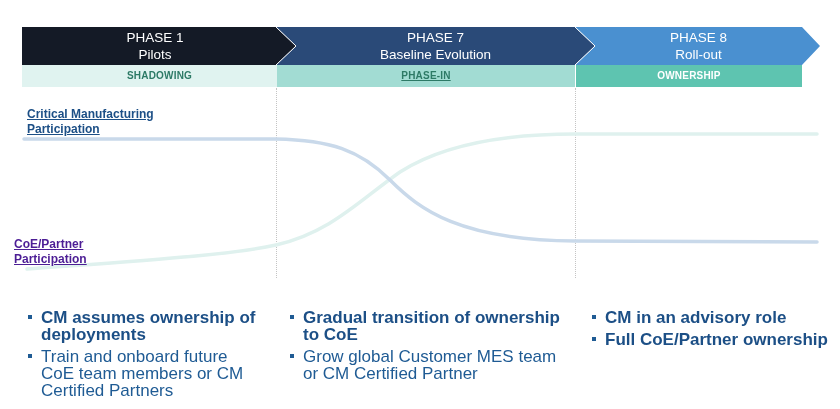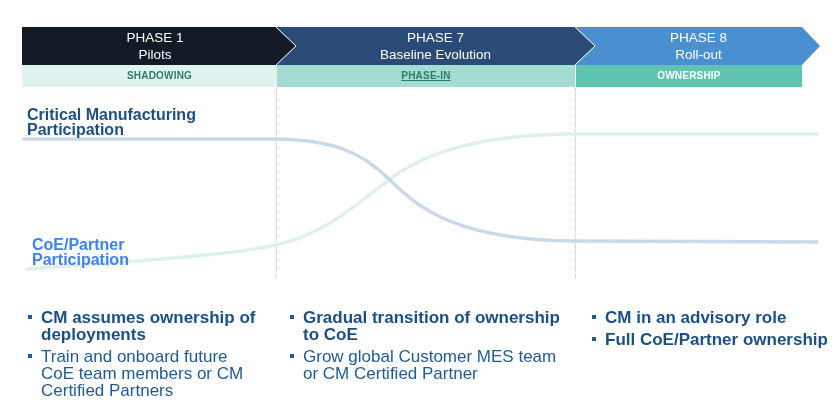--- a/index.html
+++ b/index.html
@@ -8,21 +8,21 @@
   .phase-banner { position:absolute; left:0; top:0; width:840px; height:90px; }
   .phase-label { position:absolute; top:29px; height:36px; text-align:center; color:#ffffff;
                  font-size:13.5px; line-height:17px; }
   .phase-label .l1 { display:block; }
   .phase-label .l2 { display:block; }
   .sub-bar { position:absolute; top:65px; height:22px; text-align:center;
              font-size:10px; font-weight:bold; line-height:22px; letter-spacing:0.2px; }
   .divider { position:absolute; top:88px; height:190px; width:0;
              border-left:1.5px dotted #c4c4c4; }
   .curve-svg { position:absolute; left:0; top:90px; width:840px; height:200px; }
-  .series-label { position:absolute; font-size:16px; font-weight:bold; line-height:15px; }
+  .series-label { position:absolute; font-size:12px; font-weight:bold; line-height:15px;text-decoration:underline; }
   .bullets { position:absolute; top:309px; list-style:none; margin:0; padding:0;
              font-size:17px; line-height:17px; color:#1f5b94; }
   .bullets li { position:relative; padding-left:14px; margin-bottom:5px; }
   .bullets li::before { content:""; position:absolute; left:1px; top:6px; width:4px; height:4px;
                         background:#1f5b94; }
   .bullets li.bold { font-weight:bold; color:#1c4f86; }
 </style>
 </head>
 <body>
 
@@ -56,21 +56,21 @@
 
 <svg class="curve-svg" viewBox="0 0 840 200">
   <path id="coe-curve" fill="none" stroke-width="3.5" stroke-linecap="round" d="M27,179 C150,170 230,165 276,155 C330,143 360,110 400,82 C450,50 520,44 575,44 L817,44" stroke="#dff1ee"></path>
   <path id="cm-curve" fill="none" stroke-width="3.5" stroke-linecap="round" d="M24,49 L276,49 C330,50 360,60 390,90 C420,120 460,150 575,151 L817,152" stroke="#c9d9ea"></path>
 </svg>
 
 <div class="series-label" id="cm-label" style="left: 27px; top: 107px; color: rgb(28, 79, 134);">
   <div>Critical Manufacturing</div>
   <div>Participation</div>
 </div>
-<div class="series-label" id="coe-label" style="left: 32px; top: 237px; color: #3b82f6;">
+<div class="series-label" id="coe-label" style="left: 14px; top: 237px; color: #4c1d95;">
   <div>CoE/Partner</div>
   <div>Participation</div>
 </div>
 
 <ul class="bullets" style="left:27px;width:230px;">
   <li class="bold">CM assumes ownership of deployments</li>
   <li>Train and onboard future CoE team members or CM Certified Partners</li>
 </ul>
 <ul class="bullets" style="left:289px;width:275px;">
   <li class="bold">Gradual transition of ownership to CoE</li>

